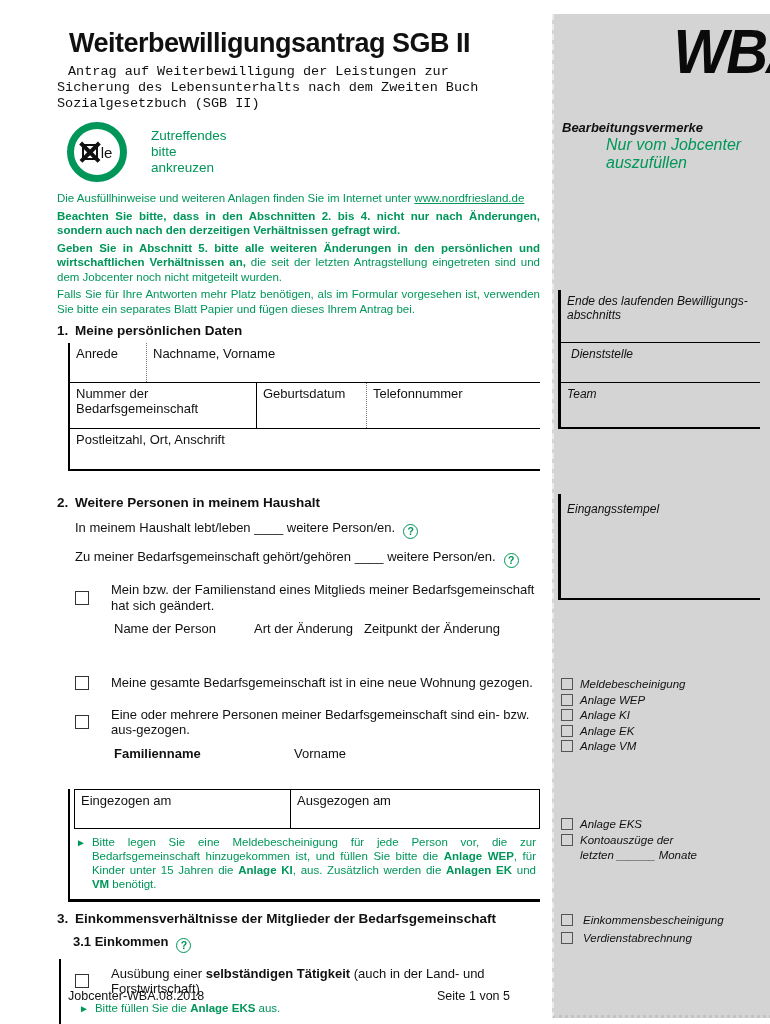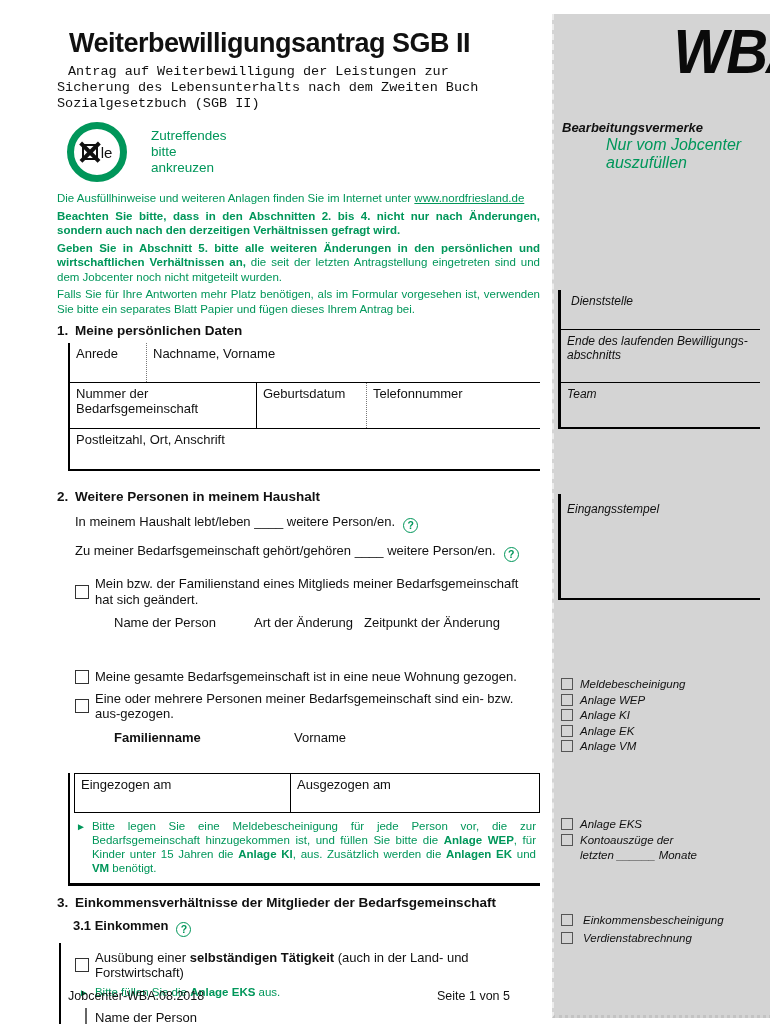--- a/index.html
+++ b/index.html
@@ -40,21 +40,21 @@
   .c-anrede { width:77px; border-right:1.5px dotted #777; }
   .c-bg { width:187px; border-right:1.5px solid #000; }
   .c-geb { width:110px; border-right:1.5px dotted #777; }
   .c-grow { flex:1; }
 
   
   .qline { margin:10px 0 0 18px; font-size:13px; }
   .qicon { display:inline-block; width:15px; height:15px; border:1.5px solid var(--green); border-radius:50%;
            color:var(--green); font-size:10.5px; font-weight:bold; text-align:center; line-height:12px;
            vertical-align:-3px; margin-left:8px; }
-  .cbrow { display:flex; gap:6px; align-items:center; margin:9px 0 0 18px; font-size:13px; }
+  .cbrow { display:flex; gap:22px; align-items:center; margin:9px 0 0 18px; font-size:13px; }
   .cb { width:14px; height:14px; border:1.5px solid #333; background:#fff; flex:none; }
   .cb-label { max-width:440px; line-height:15.5px; }
   .cols { display:flex; margin:8px 0 0 57px; font-size:13px; }
   .cols .col1 { width:140px; } .cols .col2 { width:110px; } .cols .col3 { flex:1; }
   .cols2 .col1 { width:180px;font-weight:bold; }
   .writearea { height:30px; }
   .writearea2 { height:16px; }
 
   .move-outer { margin:12px 0 0 11px; width:472px; border-left:2.5px solid #000; border-bottom:3px solid #000; }
   .move-box { margin-left:4px; border:1.5px solid #000; display:flex; height:40px; }
@@ -142,21 +142,21 @@
       <div class="prow r2">
         <div class="pcell c-bg"><span>Nummer der Bedarfsgemeinschaft</span></div>
         <div class="pcell c-geb"><span>Geburtsdatum</span></div>
         <div class="pcell c-grow"><span>Telefonnummer</span></div>
       </div>
       <div class="prow r3">
         <div class="pcell c-grow"><span>Postleitzahl, Ort, Anschrift</span></div>
       </div>
     </div>
 
-    <div class="sec-h" style="margin-top:18px;">
+    <div class="sec-h" style="margin-top:24px;">
       <span class="sec-num">2.</span><span>Weitere Personen in meinem Haushalt</span>
     </div>
 
     <div class="qline">
       <span>In meinem Haushalt lebt/leben ____ weitere Person/en.</span><span class="qicon">?</span>
     </div>
     <div class="qline">
       <span>Zu meiner Bedarfsgemeinschaft gehört/gehören ____ weitere Person/en.</span><span class="qicon">?</span>
     </div>
 
@@ -168,21 +168,21 @@
       <span class="col1">Name der Person</span>
       <span class="col2">Art der Änderung</span>
       <span class="col3">Zeitpunkt der Änderung</span>
     </div>
     <div class="writearea"></div>
 
     <div class="cbrow">
       <span class="cb"></span>
       <span class="cb-label">Meine gesamte Bedarfsgemeinschaft ist in eine neue Wohnung gezogen.</span>
     </div>
-    <div class="cbrow" style="margin-top:6px;">
+    <div class="cbrow" style="margin-top:16px;">
       <span class="cb"></span>
       <span class="cb-label">Eine oder mehrere Personen meiner Bedarfsgemeinschaft sind ein- bzw. aus-gezogen.</span>
     </div>
     <div class="cols cols2">
       <span class="col1">Familienname</span>
       <span class="col3">Vorname</span>
     </div>
     <div class="writearea2"></div>
 
     <div class="move-outer">
@@ -221,22 +221,22 @@
     </div>
 
   </div>
 
   <aside class="sidebar">
     <div class="sb-logo">WBA</div>
     <div class="sb-head">Bearbeitungsvermerke</div>
     <div class="sb-sub">Nur vom Jobcenter auszufüllen</div>
 
     <div class="sb-boxes">
+      <div class="sb-box sb-b2"><span>Ende des laufenden Bewilligungs-abschnitts</span></div>
       <div class="sb-box sb-b3"><span>Dienststelle</span></div>
-      <div class="sb-box sb-b2"><span>Ende des laufenden Bewilligungs-abschnitts</span></div>
       <div class="sb-box sb-b4"><span>Team</span></div>
     </div>
 
     <div class="sb-stamp">
       <span>Eingangsstempel</span>
     </div>
 
     <div class="sb-checks g1">
       <div class="sb-cbrow">
           <span class="sb-cb"></span>

